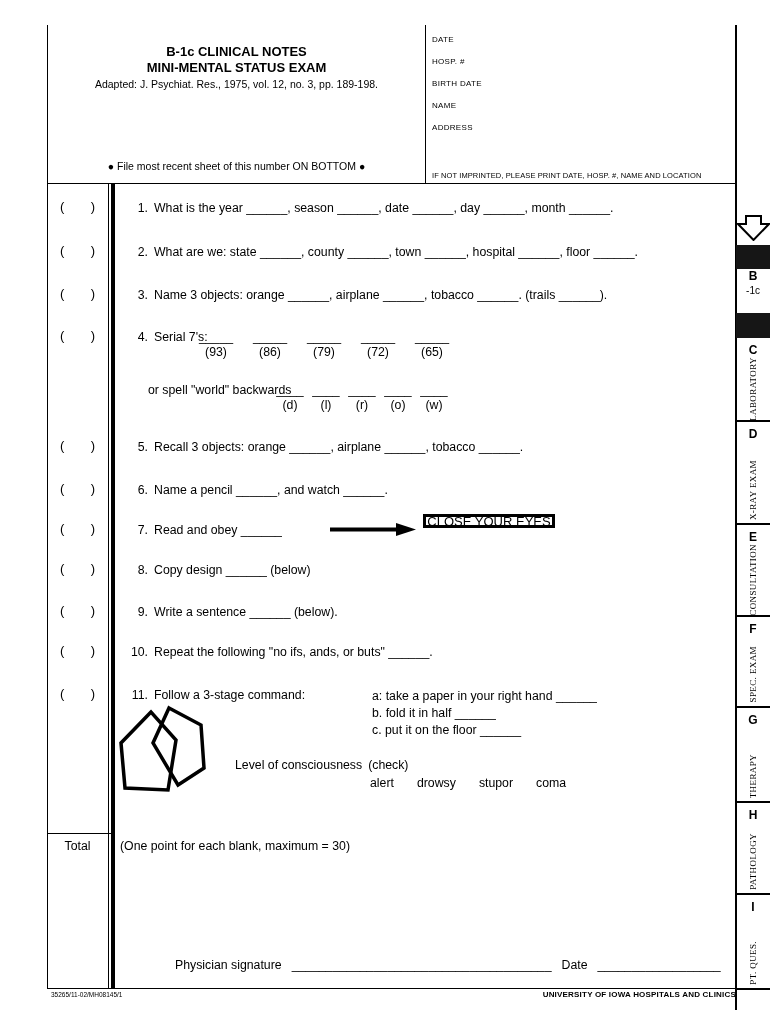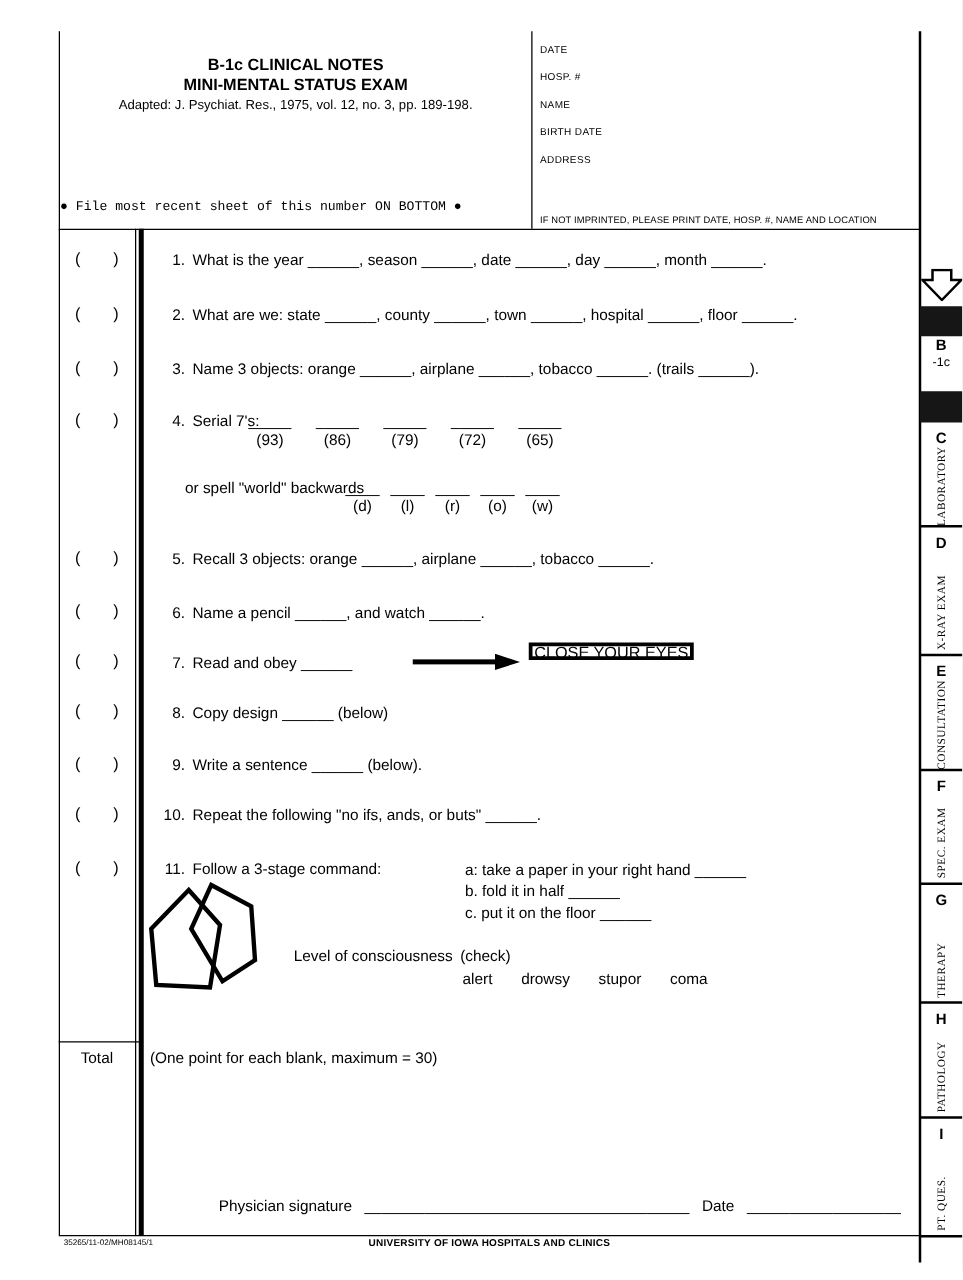--- a/index.html
+++ b/index.html
@@ -10,21 +10,21 @@
     overflow:hidden;
   }
   .abs { position:absolute; }
   .vline { position:absolute; background:#000; width:1px; }
   .hline { position:absolute; background:#000; height:1px; }
 
   
   .title-block { left:48px; top:44px; width:377px; text-align:center; }
   .title-main { font-size:13px; font-weight:bold; line-height:16px; }
   .title-sub  { font-size:10.5px; margin-top:2px; }
-  .file-note  { left:48px; top:160px; width:377px; text-align:left; font-size:10.5px;font-family:Liberation Mono, monospace; }
+  .file-note  { left:48px; top:160px; width:377px; text-align:center; font-size:10.5px; }
 
   .patient-box { left:425px; top:25px; width:310px; height:158px; border-left:1px solid #000; }
   .pt-label { font-size:8px; letter-spacing:.3px; height:22px; padding-left:6px; }
   .pt-labels { position:absolute; top:10px; left:0; right:0; }
   .imprint-note { position:absolute; left:6px; bottom:3px; font-size:7.5px; letter-spacing:.1px; white-space:nowrap; }
 
   
   .prow { position:absolute; left:47px; width:61px; display:flex; justify-content:space-between;
           padding:0 13px; box-sizing:border-box; font-size:13px; line-height:15px; }
 
@@ -50,21 +50,21 @@
 
   .conscious-row { left:235px; top:758px; display:flex; gap:6px; font-size:12.3px; white-space:nowrap;justify-content:flex-end; }
   .levels-row { left:370px; top:776px; display:flex; gap:23px; font-size:12.3px; }
 
   .total-label { left:47px; top:839px; width:61px; text-align:center; font-size:12.3px; }
   .total-note  { left:120px; top:839px; font-size:12.3px; }
 
   .sig-row { left:175px; top:958px; display:flex; gap:10px; font-size:12.3px; white-space:nowrap; }
 
   .form-number { left:51px; top:991px; font-size:6.5px; }
-  .org-line { left:47px; top:990px; width:689px; text-align:center; font-size:8px; font-weight:bold; letter-spacing:.2px; }
+  .org-line { left:47px; top:990px; width:689px; text-align:right; font-size:8px; font-weight:bold; letter-spacing:.2px; }
 
   
   .blackbar { position:absolute; left:736px; width:34px; background:#161616; }
   .b-tab { left:736px; top:269px; width:34px; height:44px; display:flex; flex-direction:column; align-items:center; }
   .tab-letter { font-size:12px; font-weight:bold; line-height:14px; }
   .b-sub { font-size:10px; margin-top:2px; }
   .tabs { position:absolute; left:736px; top:338px; width:34px; }
   .tab { display:flex; flex-direction:column; align-items:center; justify-content:space-between;
          border-bottom:2px solid #000; box-sizing:border-box; padding:5px 0 3px; }
   .tab:nth-child(1){ height:84px; }
@@ -93,22 +93,22 @@
     <div class="title-main">B-1c CLINICAL NOTES</div>
     <div class="title-main">MINI-MENTAL STATUS EXAM</div>
     <div class="title-sub">Adapted: J. Psychiat. Res., 1975, vol. 12, no. 3, pp. 189-198.</div>
   </div>
   <div class="abs file-note">● File most recent sheet of this number ON BOTTOM ●</div>
 
   <div class="abs patient-box">
     <div class="pt-labels">
         <div class="pt-label">DATE</div>
         <div class="pt-label">HOSP. #</div>
+        <div class="pt-label">BIRTH DATE</div>
         <div class="pt-label">NAME</div>
-        <div class="pt-label">BIRTH DATE</div>
         <div class="pt-label">ADDRESS</div>
       </div>
     <div class="imprint-note">IF  NOT IMPRINTED, PLEASE PRINT DATE, HOSP. #, NAME AND LOCATION</div>
   </div>
 
   <div class="prow" style="top:199px;">
       <span>(</span>
       <span>)</span>
     </div>
   <div class="prow" style="top:243px;">

